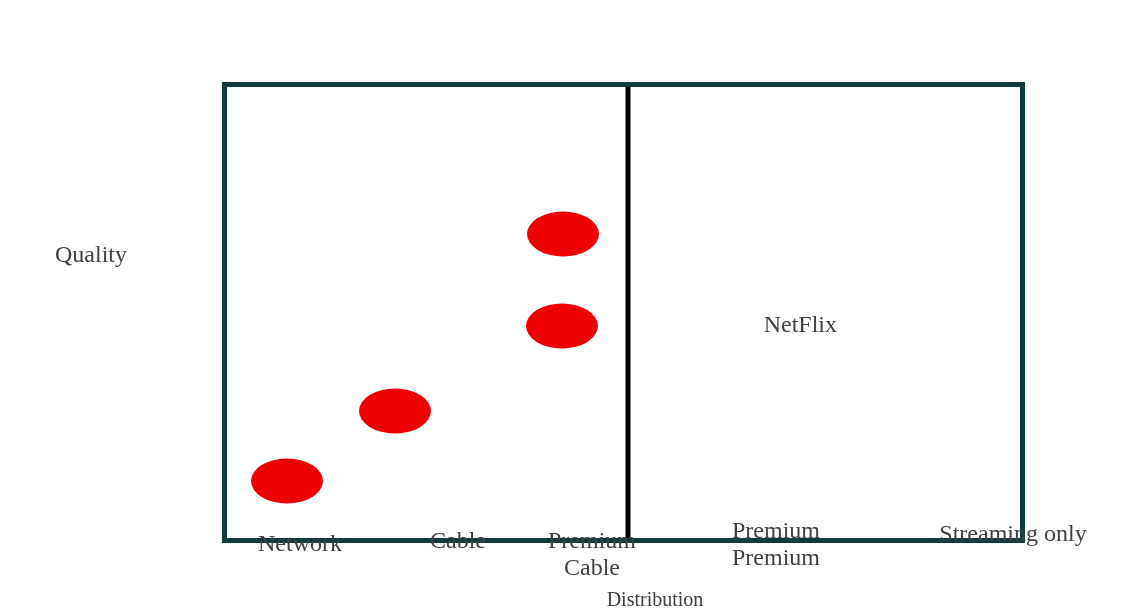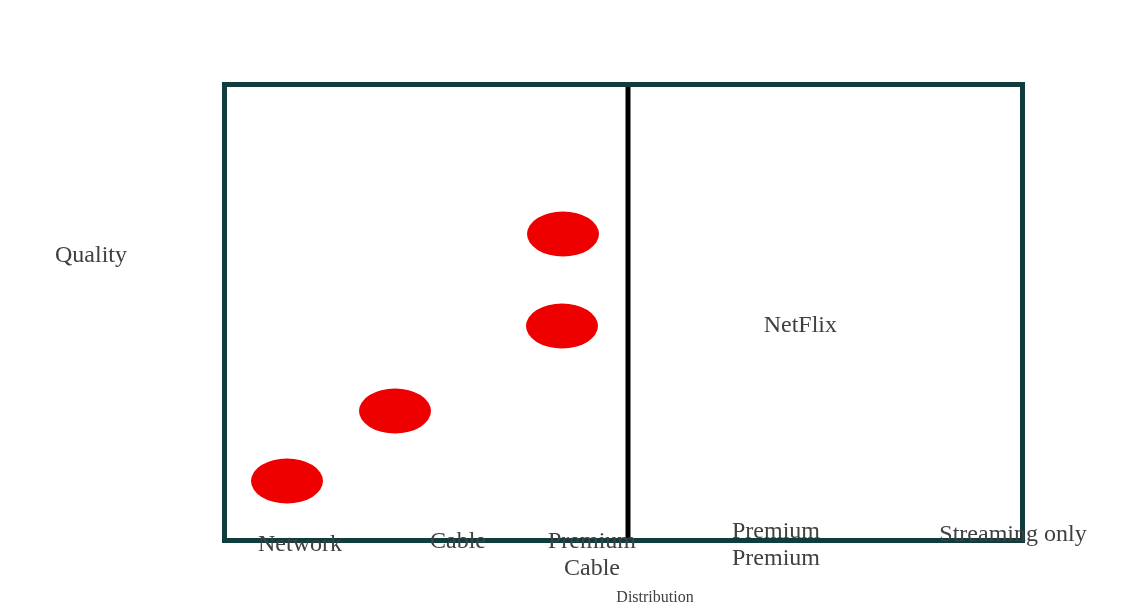--- a/index.html
+++ b/index.html
@@ -59,21 +59,21 @@
     font-size: 24px;
     line-height: 27px;
     text-align: center;
     white-space: nowrap;
   }
   .xlabel-title {
     position: absolute;
     left: 655px;
     top: 588px;
     transform: translateX(-50%);
-    font-size: 16px;
+    font-size: 20px;
     white-space: nowrap;
     text-align: right;
   }
 </style>
 </head>
 <body>
 
 <div class="canvas">
 
   <div class="ylabel">Quality</div>

